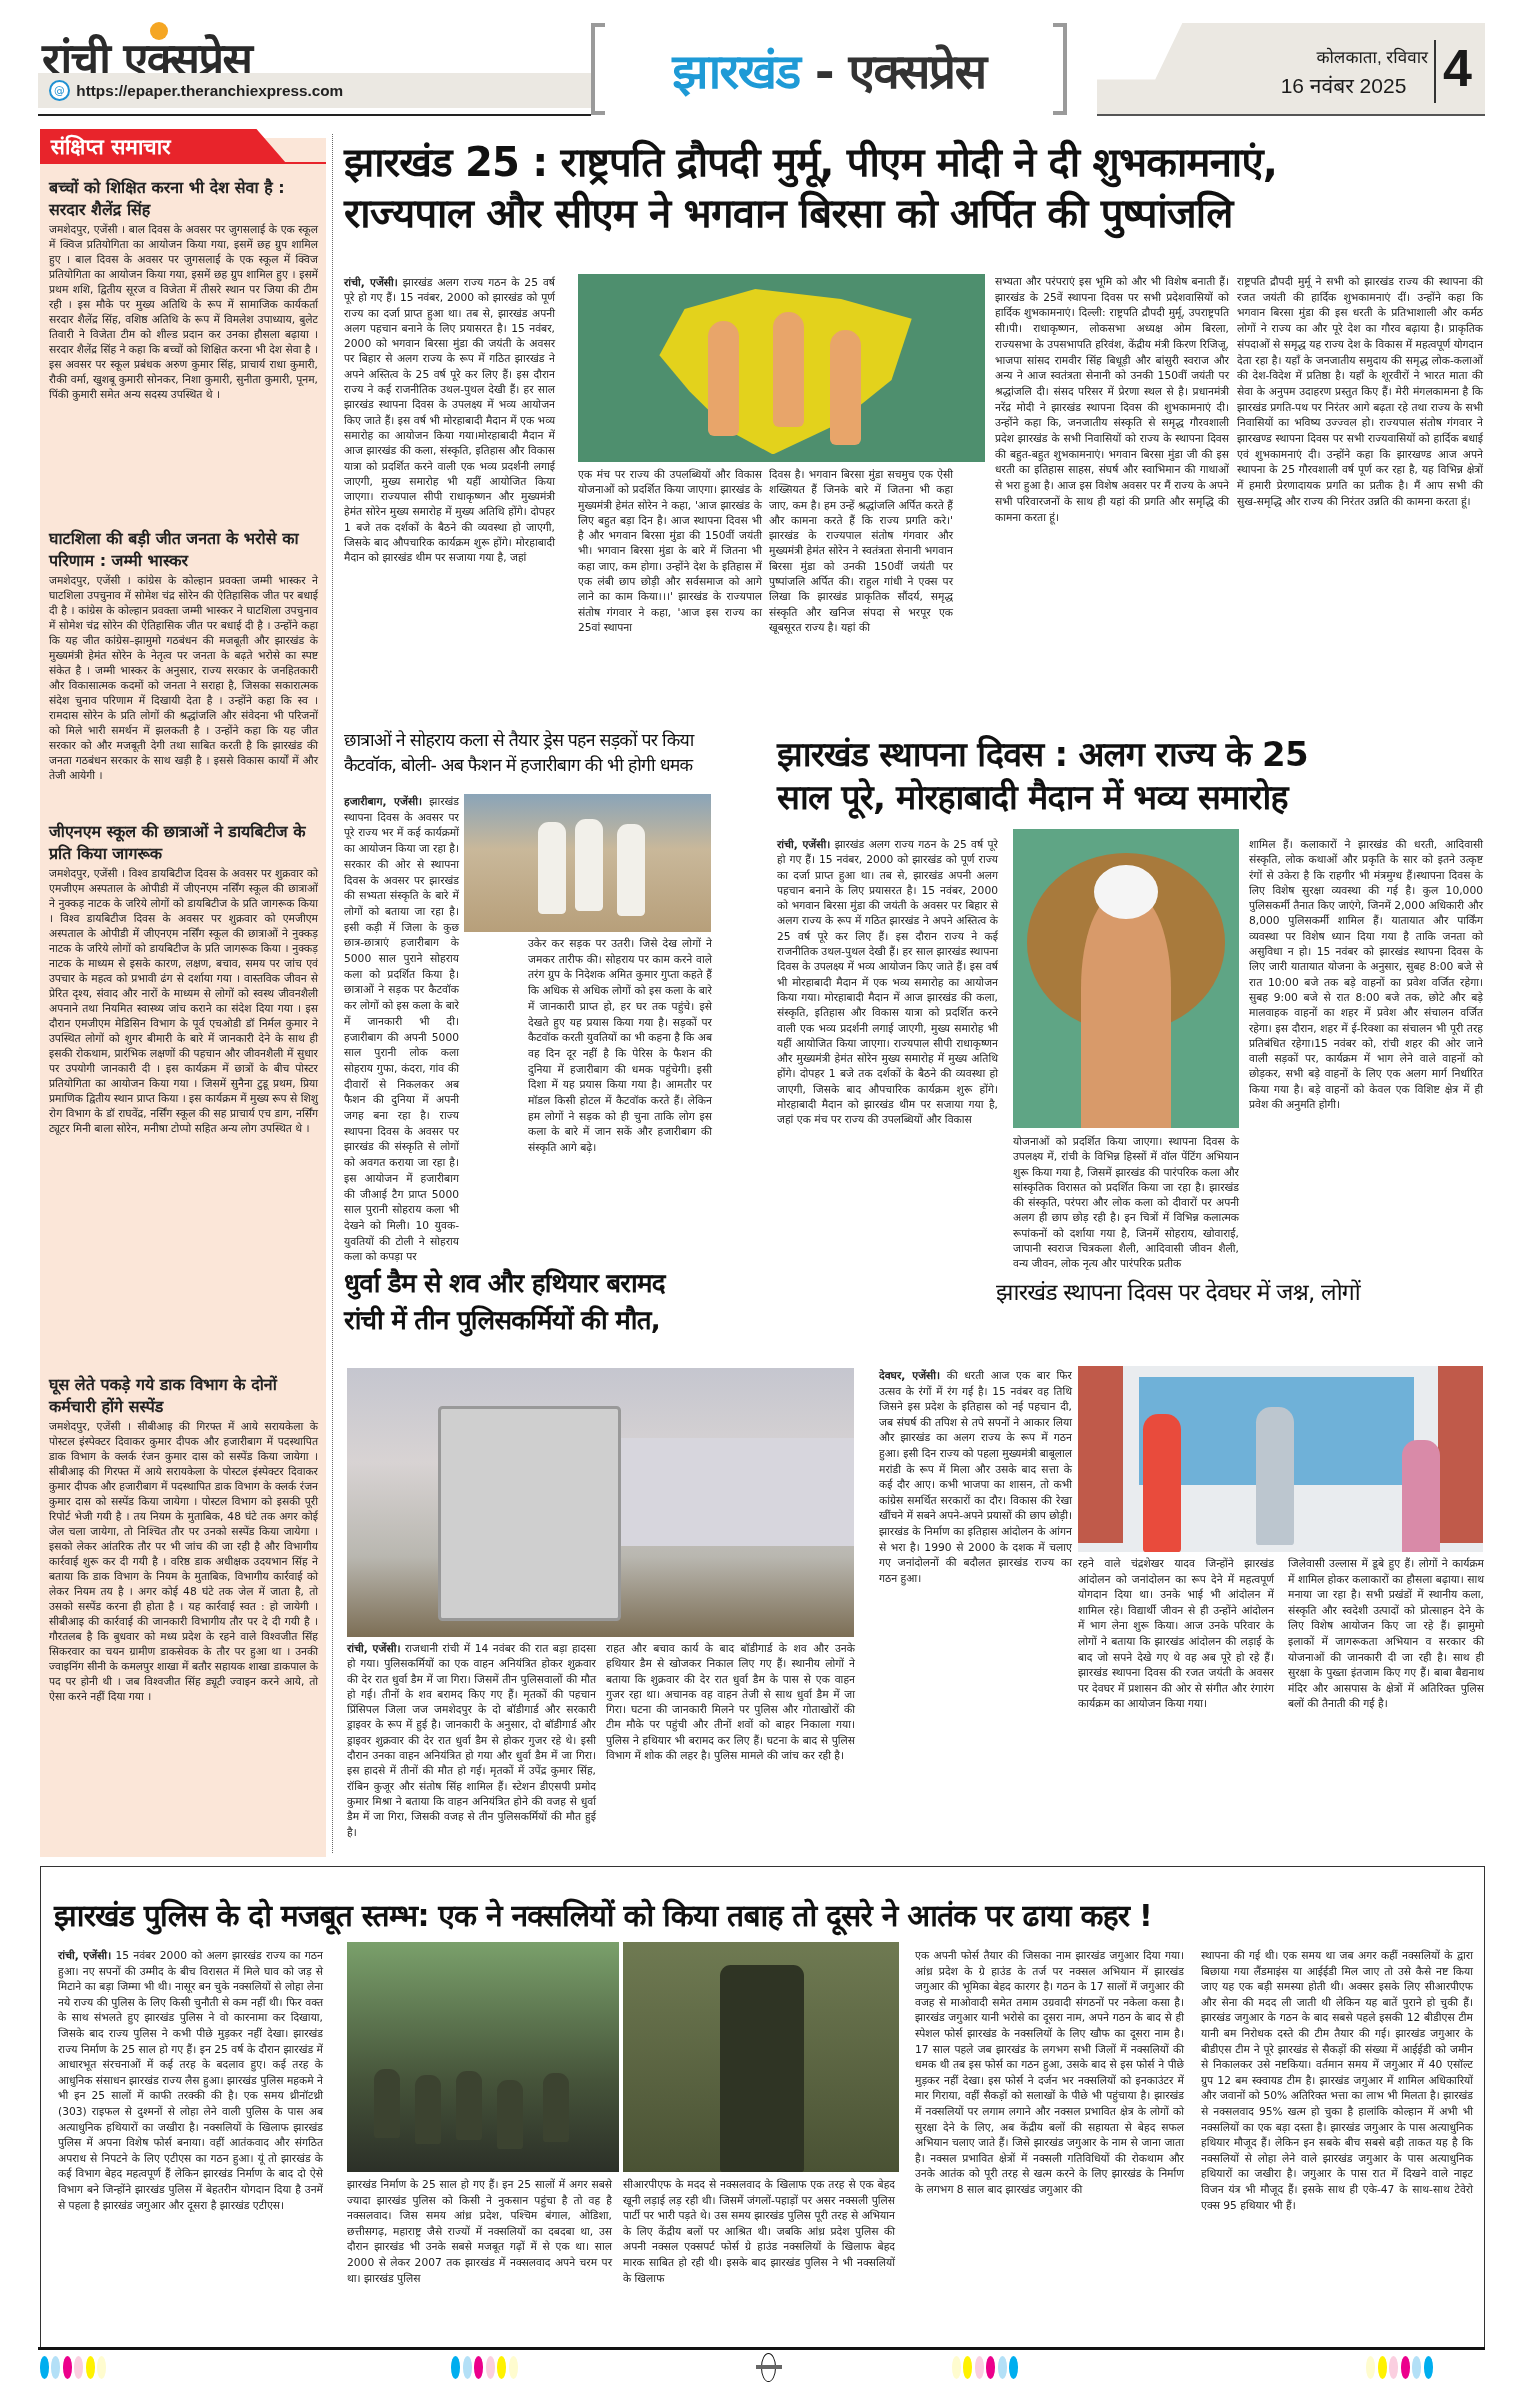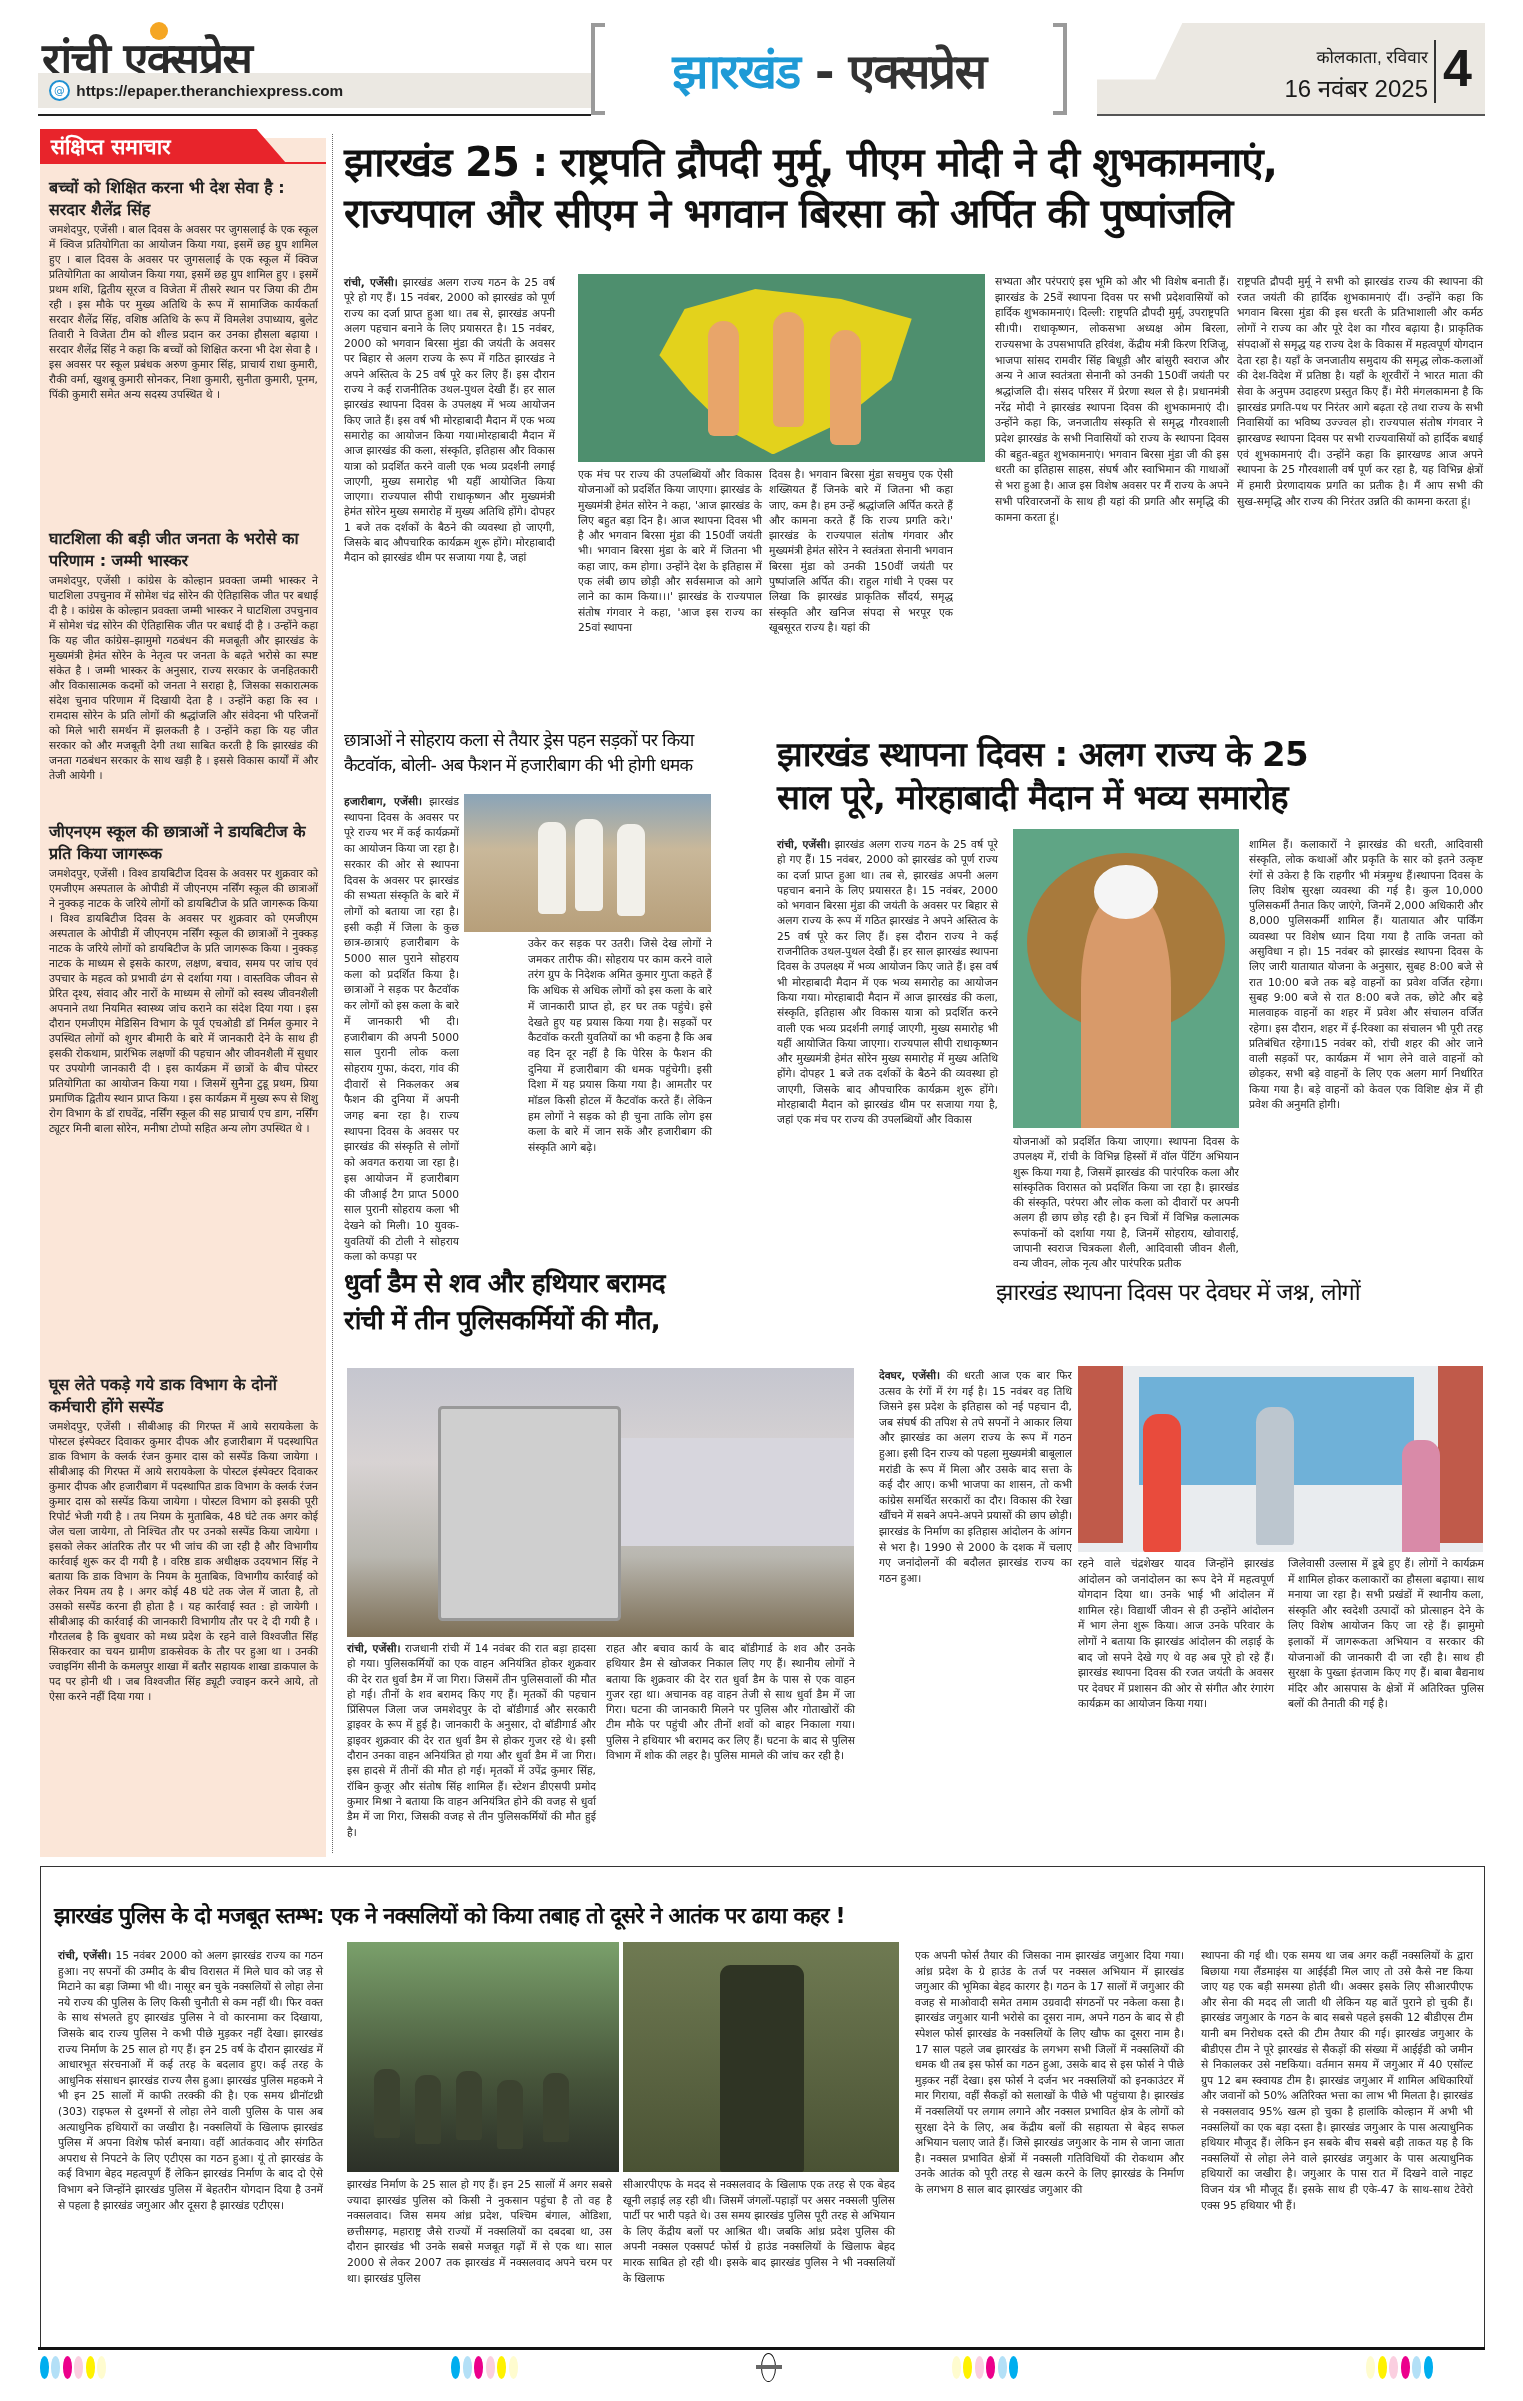--- a/index.html
+++ b/index.html
@@ -15,21 +15,21 @@
 .section-box{left:591px;top:23px;width:476px;height:92px}
 .bracket{position:absolute;top:0;width:14px;height:92px;border:4.6px solid #9a9a9a}
 .bracket.l{left:0;border-right:none}
 .bracket.r{right:0;border-left:none}
 .section-title{position:absolute;left:0;right:0;top:14px;text-align:center;font-family:"DejaVu Sans",sans-serif;font-weight:bold;font-size:48px;letter-spacing:-1.5px}
 .section-title .a{color:#1e9ad6}
 .section-title .b{color:#333}
 .date-box{left:1097px;top:23px;width:388px;height:91px;background:#ebe8e2;clip-path:polygon(22% 0,100% 0,100% 100%,0 100%,0 62%,15% 62%)}
 .rule-right{left:1097px;top:114px;width:388px;height:2.3px;background:#555}
 .date-city{left:1282px;top:45px;width:146px;text-align:right;font-size:17px;font-family:"Liberation Sans",sans-serif}
-.date-full{left:1259px;top:71px;width:169px;text-align:right;font-size:24px;font-family:"Liberation Sans",sans-serif}
+.date-full{left:1259px;top:71px;width:169px;text-align:center;font-size:21px;font-family:"Liberation Sans",sans-serif}
 .date-sep{left:1434px;top:40px;width:1.5px;height:63px;background:#333}
 .page-no{left:1443px;top:38px;font-size:52px;font-weight:bold;font-family:"Liberation Sans",sans-serif}
 .brief-col{left:40px;top:138px;width:286px;height:1719px;background:#fbe6d8}
 .brief-tab{left:40px;top:129px;width:246px;height:34px;background:#e8242b;clip-path:polygon(0 0,88% 0,100% 100%,0 100%);color:#fff;font-weight:bold;font-size:21px;padding:3.1px 10.7px}
 .brief-rule{left:40px;top:162px;width:286px;height:2.3px;background:#e8242b}
 .vsep{left:332px;top:134px;width:0;height:1719px;border-left:1.5px dotted #666}
 .brief{position:absolute;left:49px;width:269px}
 .brief h3{font-size:16px;line-height:21.5px;font-weight:bold;color:#222;margin-bottom:1.5px}
 .brief p{font-size:10.7px;line-height:15px;color:#222;text-align:justify}
 .brief .dl{font-weight:normal}
@@ -176,21 +176,21 @@
   <div class="pillar" style="right:0"></div>
   <div class="banner"></div>
   <div class="person" style="left:16%;top:26%;background:#e94b3c"></div>
   <div class="person" style="left:44%;top:22%;background:#bcc6cf"></div>
   <div class="person" style="left:80%;top:40%;background:#d98aa8"></div>
 </div>
 <div class="col body" style="left:1078px;top:1556px;width:196px;font-size:10.7px;line-height:15.6px">रहने वाले चंद्रशेखर यादव जिन्होंने झारखंड आंदोलन को जनांदोलन का रूप देने में महत्वपूर्ण योगदान दिया था। उनके भाई भी आंदोलन में शामिल रहे। विद्यार्थी जीवन से ही उन्होंने आंदोलन में भाग लेना शुरू किया। आज उनके परिवार के लोगों ने बताया कि झारखंड आंदोलन की लड़ाई के बाद जो सपने देखे गए थे वह अब पूरे हो रहे हैं। झारखंड स्थापना दिवस की रजत जयंती के अवसर पर देवघर में प्रशासन की ओर से संगीत और रंगारंग कार्यक्रम का आयोजन किया गया।</div>
 <div class="col body" style="left:1288px;top:1556px;width:196px;font-size:10.7px;line-height:15.6px">जिलेवासी उल्लास में डूबे हुए हैं। लोगों ने कार्यक्रम में शामिल होकर कलाकारों का हौसला बढ़ाया। साथ मनाया जा रहा है। सभी प्रखंडों में स्थानीय कला, संस्कृति और स्वदेशी उत्पादों को प्रोत्साहन देने के लिए विशेष आयोजन किए जा रहे हैं। झामुमो इलाकों में जागरूकता अभियान व सरकार की योजनाओं की जानकारी दी जा रही है। साथ ही सुरक्षा के पुख्ता इंतजाम किए गए हैं। बाबा बैद्यनाथ मंदिर और आसपास के क्षेत्रों में अतिरिक्त पुलिस बलों की तैनाती की गई है।</div>
 
 <div class="abs lower-box"></div>
-<div class="abs hl" style="left:54px;top:1896px;width:1420px;font-size:22px;line-height:40px">झारखंड पुलिस के दो मजबूत स्तम्भ: एक ने नक्सलियों को किया तबाह तो दूसरे ने आतंक पर ढाया कहर !</div>
+<div class="abs hl" style="left:54px;top:1896px;width:1420px;font-size:30px;line-height:40px">झारखंड पुलिस के दो मजबूत स्तम्भ: एक ने नक्सलियों को किया तबाह तो दूसरे ने आतंक पर ढाया कहर !</div>
 <div class="col body" style="left:58px;top:1948px;width:265px;font-size:10.7px;line-height:15.6px"><span class="dl">रांची, एजेंसी।</span> <span>15 नवंबर 2000 को अलग झारखंड राज्य का गठन हुआ। नए सपनों की उम्मीद के बीच विरासत में मिले घाव को जड़ से मिटाने का बड़ा जिम्मा भी थी। नासूर बन चुके नक्सलियों से लोहा लेना नये राज्य की पुलिस के लिए किसी चुनौती से कम नहीं थी। फिर वक्त के साथ संभलते हुए झारखंड पुलिस ने वो कारनामा कर दिखाया, जिसके बाद राज्य पुलिस ने कभी पीछे मुड़कर नहीं देखा। झारखंड राज्य निर्माण के 25 साल हो गए हैं। इन 25 वर्ष के दौरान झारखंड में आधारभूत संरचनाओं में कई तरह के बदलाव हुए। कई तरह के आधुनिक संसाधन झारखंड राज्य लैस हुआ। झारखंड पुलिस महकमे ने भी इन 25 सालों में काफी तरक्की की है। एक समय थ्रीनॉटथ्री (303) राइफल से दुश्मनों से लोहा लेने वाली पुलिस के पास अब अत्याधुनिक हथियारों का जखीरा है। नक्सलियों के खिलाफ झारखंड पुलिस में अपना विशेष फोर्स बनाया। वहीं आतंकवाद और संगठित अपराध से निपटने के लिए एटीएस का गठन हुआ। यूं तो झारखंड के कई विभाग बेहद महत्वपूर्ण हैं लेकिन झारखंड निर्माण के बाद दो ऐसे विभाग बने जिन्होंने झारखंड पुलिस में बेहतरीन योगदान दिया है उनमें से पहला है झारखंड जगुआर और दूसरा है झारखंड एटीएस।</span></div>
 <div class="img img-police1" style="left:347px;top:1942px;width:272px;height:230px">
   <div class="soldier" style="left:10%;top:55%"></div>
   <div class="soldier" style="left:25%;top:58%"></div>
   <div class="soldier" style="left:40%;top:56%"></div>
   <div class="soldier" style="left:55%;top:60%"></div>
   <div class="soldier" style="left:72%;top:57%"></div>
 </div>
 <div class="img img-police2" style="left:623px;top:1942px;width:276px;height:230px">
   <div class="soldier" style="left:35%;top:10%;width:84px;height:207px;background:#2f3424"></div>

